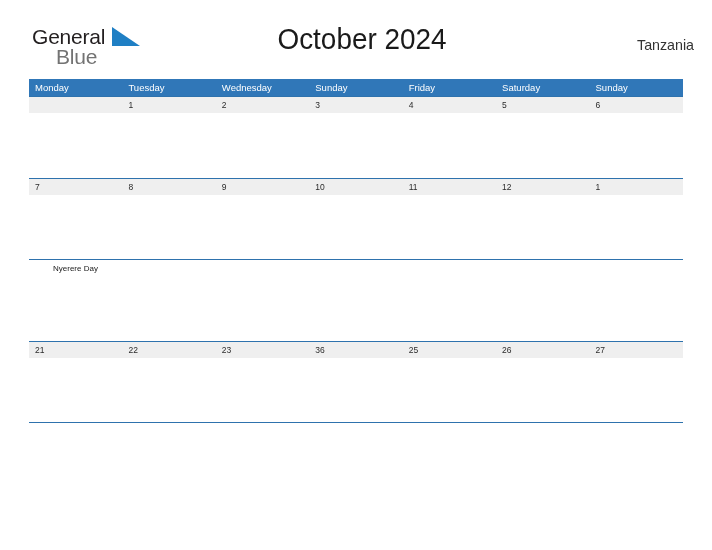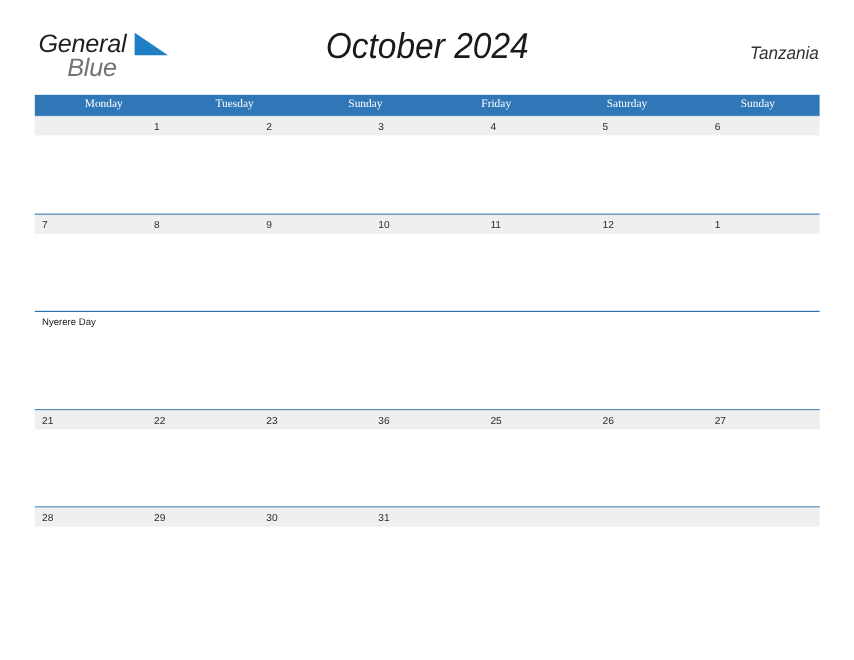--- a/index.html
+++ b/index.html
@@ -19,22 +19,21 @@
     position: relative;
     width: 712px;
     height: 550px;
     box-sizing: border-box;
   }
 
   
   .top-bar {
     position: relative;
     height: 52px;
-    margin: 0 30px 0 30px;
-    font-style: italic;
+    margin: 0 18px 0 30px;
   }
 
   .logo {
     position: absolute;
     left: 2px;
     top: 26px;
     width: 120px;
     height: 46px;
     line-height: 1;
     user-select: none;
@@ -104,24 +103,23 @@
     background: #3077b8;
     height: 17px;
   }
   .weekday {
     flex: 1 1 0;
     color: #ffffff;
     font-size: 9.5px;
     line-height: 17px;
     padding-left: 6px;
     box-sizing: border-box;
-    font-family: Liberation Serif, serif;
+    font-family: Liberation Sans, sans-serif;
     white-space: nowrap;
     overflow: hidden;
-    text-align: center;
   }
 
   .week-row {
     position: relative;
     height: 80.5px;
     border-top: 1.5px solid #2e72ad;
   }
   .week-row:first-of-type {
     border-top: none;
   }
@@ -144,20 +142,21 @@
   .event-strip {
     display: flex;
     height: 64px;
     background: #ffffff;
   }
   .event-cell {
     flex: 1 1 0;
     padding: 3px 4px 0 6px;
     box-sizing: border-box;
     overflow: hidden;
+    margin-left: 18px;
   }
   .event-text {
     font-size: 8px;
     line-height: 11px;
     color: #1a1a1a;
     font-family: "Liberation Sans", sans-serif;
     white-space: nowrap;
   }
 </style>
 </head>
@@ -180,20 +179,21 @@
     <div class="title">October 2024</div>
 
     <div class="region">Tanzania</div>
   </div>
 
   <div class="calendar">
 
     <div class="weekday-row">
       <div class="weekday">Monday</div>
       <div class="weekday">Tuesday</div>
+      <div class="weekday">Wednesday</div>
       <div class="weekday">Sunday</div>
       <div class="weekday">Friday</div>
       <div class="weekday">Saturday</div>
       <div class="weekday">Sunday</div>
     </div>
 
     <div class="week-row">
       <div class="date-strip">
         <div class="date-cell"></div>
         <div class="date-cell">1</div>
@@ -318,29 +318,20 @@
         <div class="event-cell">
             <div class="event-text"></div>
           </div>
         <div class="event-cell">
             <div class="event-text"></div>
           </div>
       </div>
     </div>
 
     <div class="week-row">
-      <div class="date-strip">
-        <div class="date-cell">28</div>
-        <div class="date-cell">29</div>
-        <div class="date-cell">30</div>
-        <div class="date-cell">31</div>
-        <div class="date-cell"></div>
-        <div class="date-cell"></div>
-        <div class="date-cell"></div>
-      </div>
       <div class="event-strip">
         <div class="event-cell">
             <div class="event-text"></div>
           </div>
         <div class="event-cell">
             <div class="event-text"></div>
           </div>
         <div class="event-cell">
             <div class="event-text"></div>
           </div>

